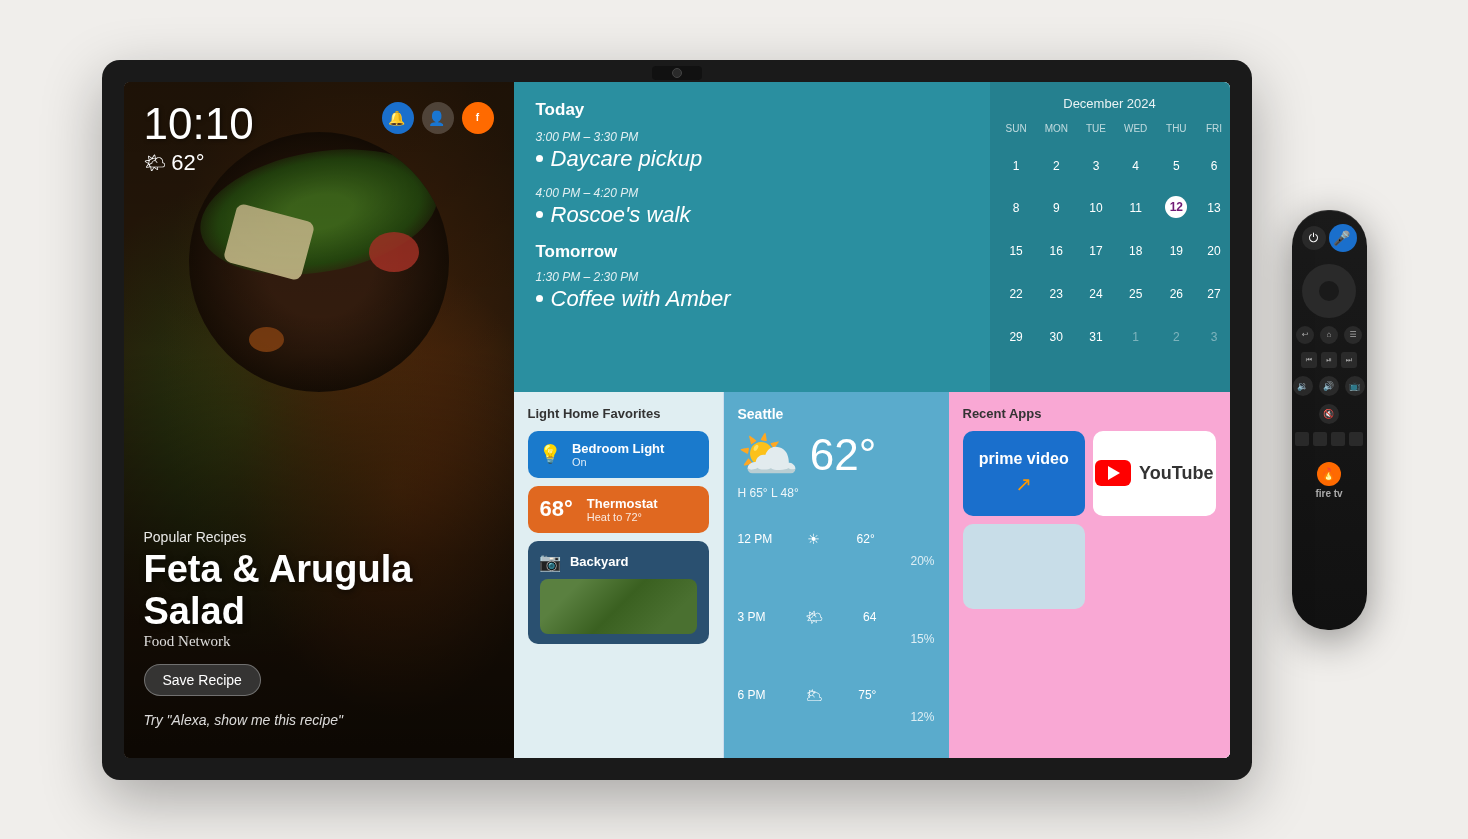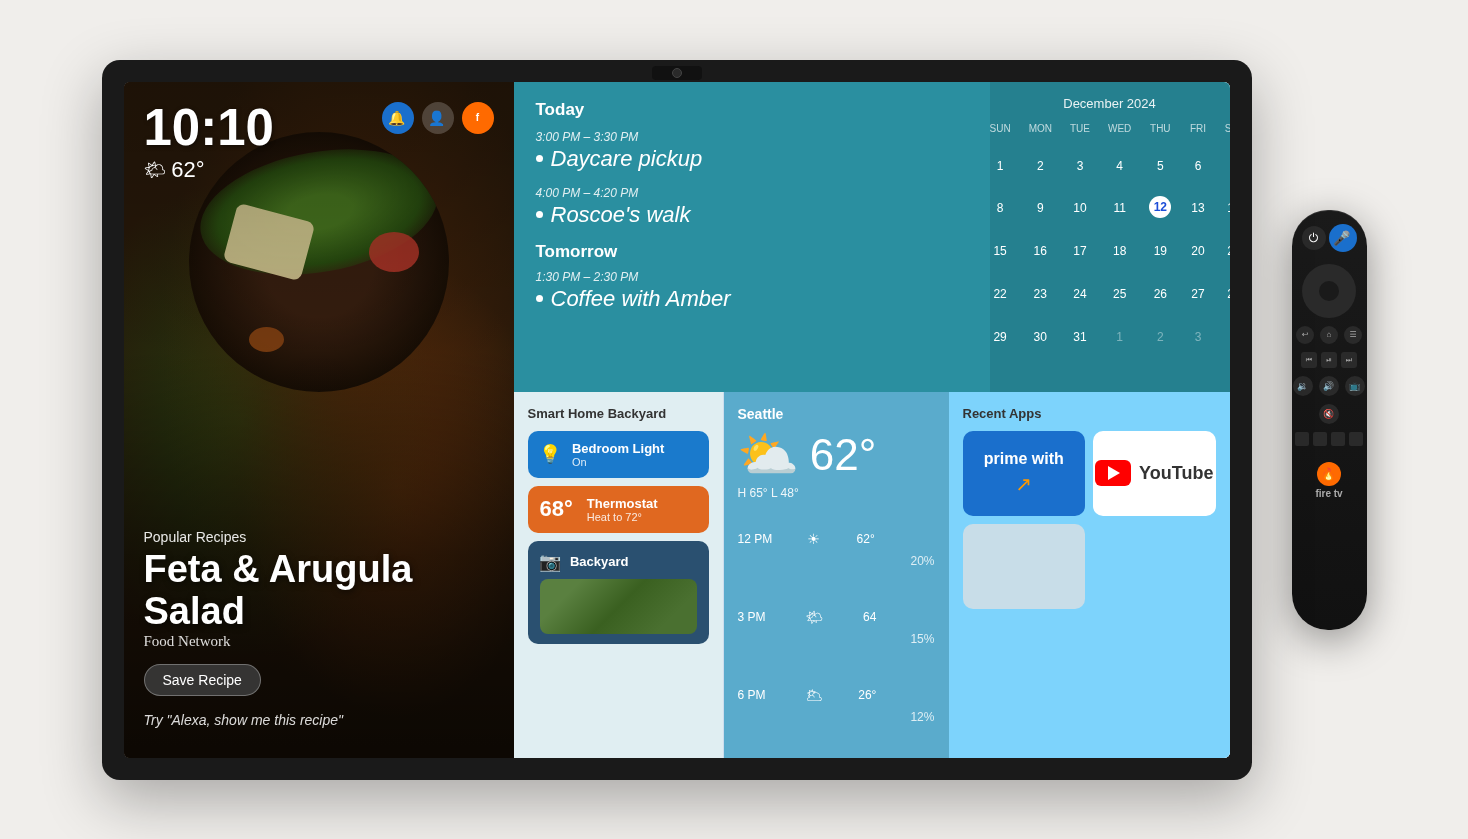--- a/index.html
+++ b/index.html
@@ -161,22 +161,22 @@
       display: flex;
       align-items: flex-start;
       justify-content: space-between;
     }
 
     .time-weather {
       color: #fff;
     }
 
     .time-display {
-      font-size: 51px;
-      font-weight: 700;
+      font-size: 44px;
+      font-weight: 400;
       line-height: 1;
       text-shadow: 1px 1px 4px rgba(0,0,0,0.5);
     }
 
     .weather-display {
       font-size: 22px;
       font-weight: 300;
       margin-top: 4px;
       display: flex;
       align-items: center;
@@ -310,21 +310,21 @@
 
     .agenda-tomorrow-label {
       font-size: 17px;
       font-weight: 600;
       margin-top: 8px;
       margin-bottom: 8px;
     }
 
     .calendar-section {
       width: 240px;
-      padding: 14px 0;
+      padding: 14px 16px;
       background: rgba(0,0,0,0.1);
       color: #fff;
       flex-shrink: 0;
     }
 
     .cal-month-title {
       font-size: 13px;
       text-align: center;
       margin-bottom: 10px;
       opacity: 0.9;
@@ -347,21 +347,21 @@
       text-align: center;
       font-size: 12px;
       padding: 4px 2px;
       border-radius: 50%;
       cursor: default;
       line-height: 1.4;
     }
 
     .cal-day.today {
       background: #fff;
-      color: #1d4ed8;
+      color: #701a75;
       font-weight: 700;
       border-radius: 50%;
       width: 22px;
       height: 22px;
       display: flex;
       align-items: center;
       justify-content: center;
       margin: 0 auto;
     }
 
@@ -518,21 +518,21 @@
     .forecast-precip {
       width: 35px;
       text-align: right;
       opacity: 0.8;
       margin-top: 44px;
     }
 
     
     .recent-apps-widget {
       flex: 1;
-      background: #7dd3fc;
+      background: #f9a8d4;
       padding: 14px;
     }
 
     .app-grid {
       display: grid;
       grid-template-columns: 1fr 1fr;
       gap: 8px;
     }
 
     .app-tile {
@@ -884,21 +884,21 @@
               <div class="cal-day other-month">2</div>
               <div class="cal-day other-month">3</div>
               <div class="cal-day other-month">4</div>
             </div>
           </div>
         </div>
 
         <div class="bottom-section">
 
           <div class="smart-home-widget">
-            <div class="widget-title">Smart Home Backyard</div>
+            <div class="widget-title">Light Home Favorites</div>
 
             <div class="smart-device device-light">
               <div class="device-icon">💡</div>
               <div class="device-info">
                 <div class="device-name">Bedroom Light</div>
                 <div class="device-status">On</div>
               </div>
             </div>
 
             <div class="smart-device device-thermostat">
@@ -941,31 +941,31 @@
               </div>
               <div class="forecast-row">
                 <span class="forecast-time">3 PM</span>
                 <span class="forecast-icon">🌤</span>
                 <span class="forecast-temp">64</span>
                 <span class="forecast-precip">15%</span>
               </div>
               <div class="forecast-row">
                 <span class="forecast-time">6 PM</span>
                 <span class="forecast-icon">🌥</span>
-                <span class="forecast-temp">26°</span>
+                <span class="forecast-temp">75°</span>
                 <span class="forecast-precip">12%</span>
               </div>
             </div>
           </div>
 
           <div class="recent-apps-widget">
             <div class="widget-title">Recent Apps</div>
             <div class="app-grid">
               <div class="app-tile app-prime">
-                <div class="prime-text">prime with</div>
+                <div class="prime-text">prime video</div>
                 <div class="prime-arrow">↗</div>
               </div>
               <div class="app-tile app-youtube">
                 <div class="yt-logo">
                   <div class="yt-play"></div>
                 </div>
                 <div class="yt-text">YouTube</div>
               </div>
               <div class="app-tile app-placeholder"></div>
             </div>

